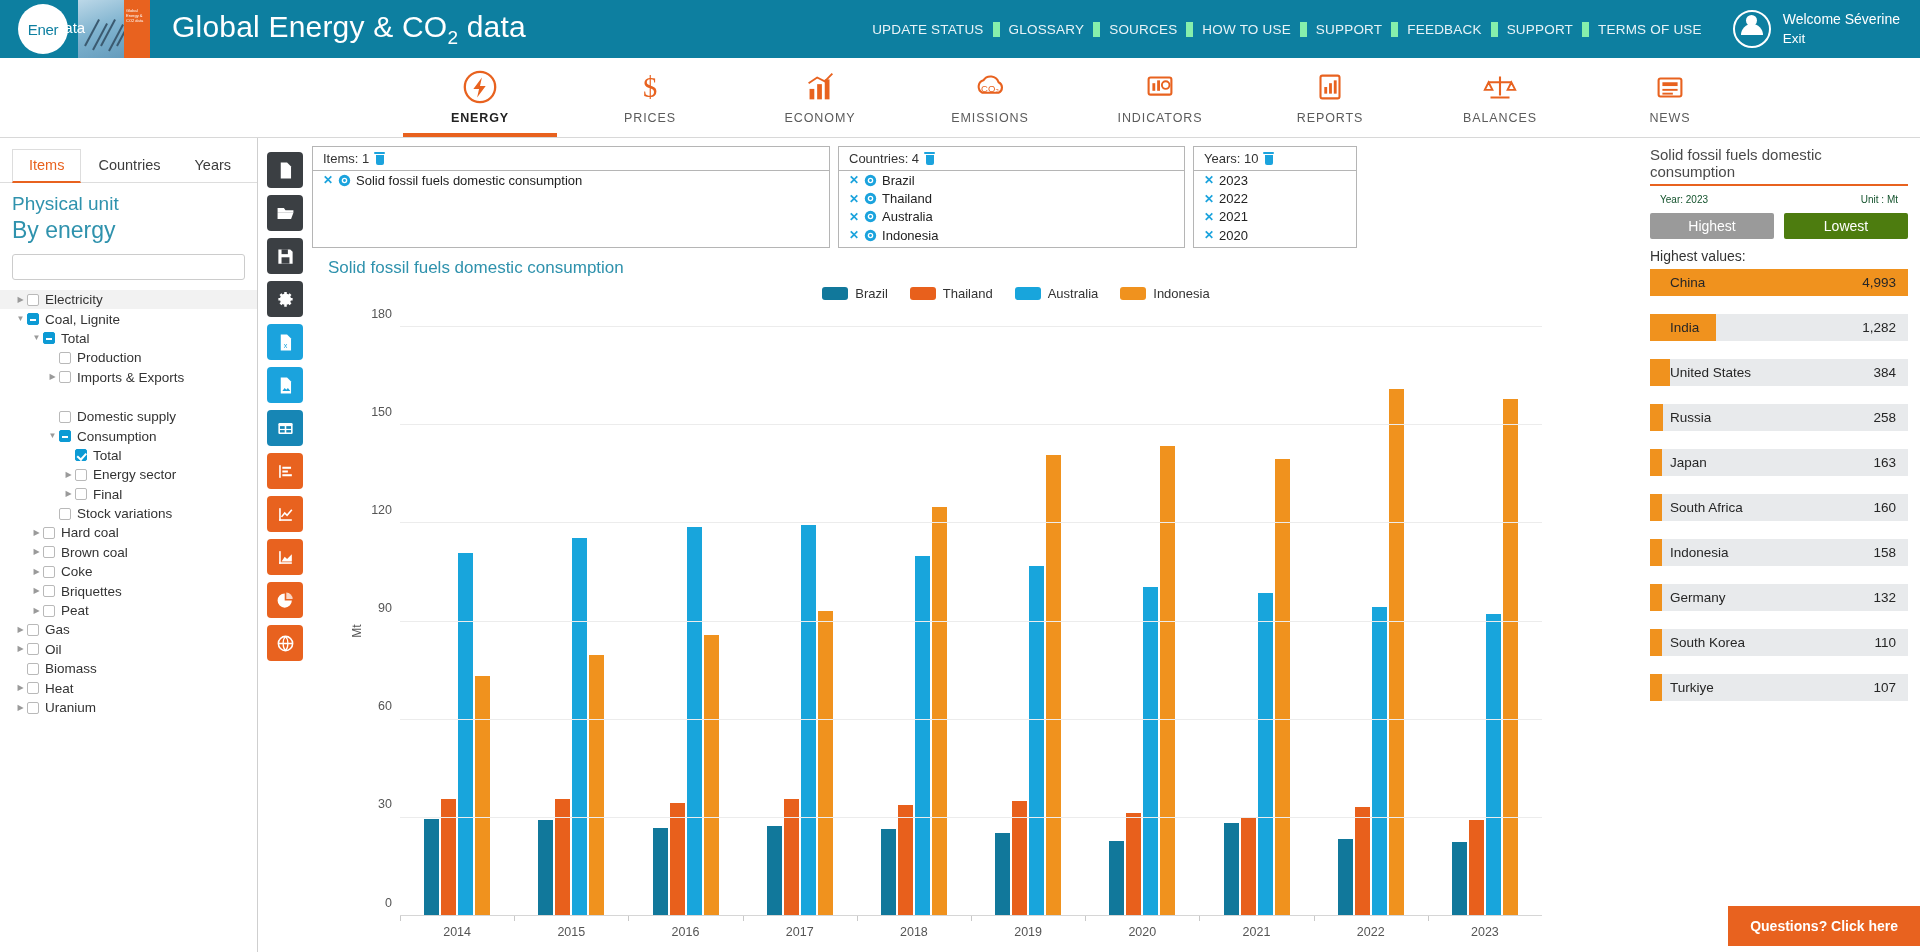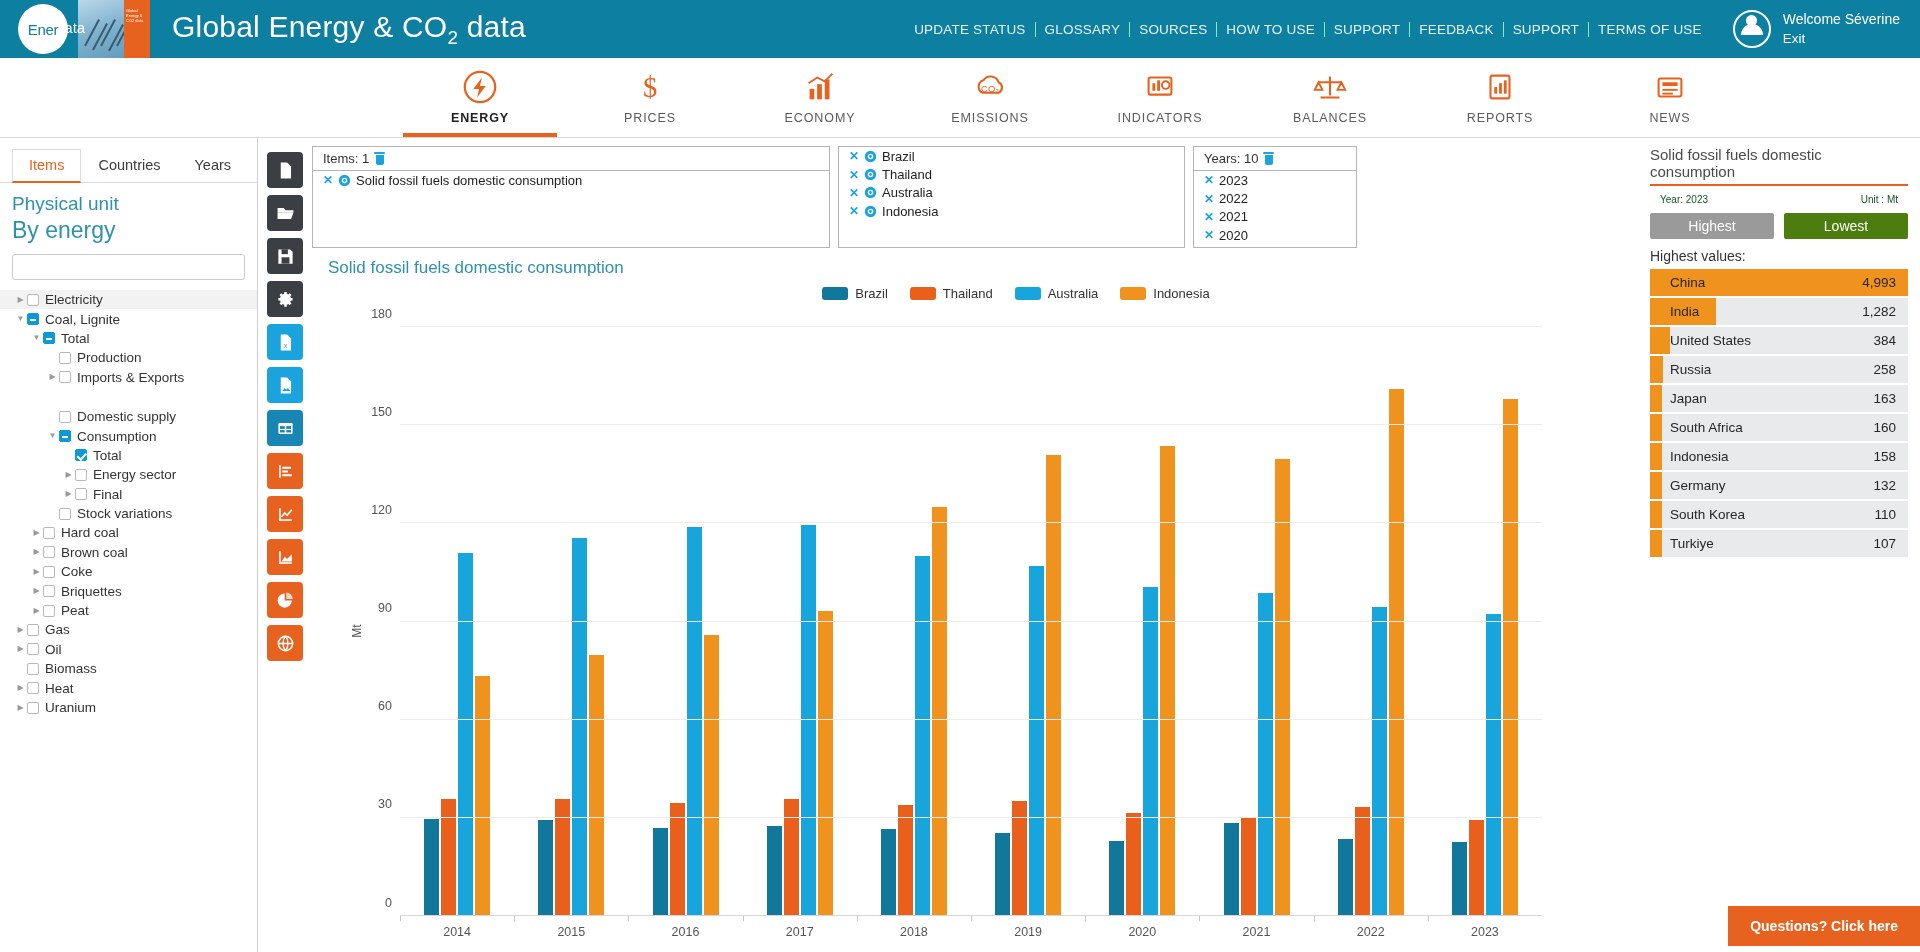--- a/index.html
+++ b/index.html
@@ -47,21 +47,21 @@
     margin-left: 22px; color: #ffffff; font-size: 30px; font-weight: 300;
     letter-spacing: .2px; white-space: nowrap;
   }
   .apptitle sub { font-size: 19px; }
   .topnav {
     margin-left: auto; display: flex; align-items: center; gap: 0;
     padding-right: 8px;
   }
   .topnav a {
     color: #e8f3f7; font-size: 13.5px; text-decoration: none; padding: 0 9px;
-    border-right: 1px solid #86efac; line-height: 15px; letter-spacing: .2px;
+    border-right: 7px solid #86efac; line-height: 15px; letter-spacing: .2px;
     white-space: nowrap;
   }
   .topnav a:last-child { border-right: none; }
   .user-block {
     display: flex; align-items: center; margin-left: 14px; margin-right: 20px;
   }
   .avatar {
     width: 38px; height: 38px; border-radius: 50%; border: 2px solid #ffffff;
     display: flex; align-items: flex-end; justify-content: center; overflow: hidden;
     flex: none;
@@ -232,21 +232,21 @@
   }
   .togglerow { display: flex; gap: 10px; }
   .tbtn {
     flex: 1; height: 26px; display: flex; align-items: center; justify-content: center;
     color: #fff; font-size: 14px; cursor: pointer; border-radius: 2px;
   }
   .tbtn.grey { background: #9a9a9a; }
   .tbtn.orange { background: #4d7c0f; }
   .hvlabel { font-size: 14px; color: #333; padding: 9px 0 5px 0; }
   .hvrow {
-    position: relative; height: 27px; margin-bottom: 2px; background: #e8eaec;
+    position: relative; height: 27px; margin-bottom: 18px; background: #e8eaec;
     display: flex; align-items: center;
   }
   .hvbar { position: absolute; left: 0; top: 0; bottom: 0; background: #f0921e; }
   .hvname { position: relative; font-size: 13.5px; color: #262626; padding-left: 20px; z-index: 2; }
   .hvval { position: absolute; right: 12px; font-size: 13.5px; color: #262626; z-index: 2; }
 
   .helpbtn {
     position: fixed; right: 0; bottom: 6px; background: #e8621f; color: #fff;
     font-size: 14px; font-weight: bold; padding: 12px 22px; cursor: pointer;
   }
@@ -334,33 +334,33 @@
     <svg class="nicon" viewBox="0 0 40 40">
       <rect x="8" y="10" width="24" height="18" rx="2" fill="none" stroke="#e8621f" stroke-width="2.2"></rect>
       <rect x="12" y="16" width="3" height="8" fill="#e8621f"></rect>
         <rect x="17" y="13" width="3" height="11" fill="#e8621f"></rect>
       <circle cx="26" cy="18" r="4" fill="none" stroke="#e8621f" stroke-width="2"></circle>
     </svg>
     <span class="nlabel">INDICATORS</span>
   </div>
   <div class="navtab">
     <svg class="nicon" viewBox="0 0 40 40">
-      <path d="M20 9 v20 M10 31 h20 M8 15 h24" stroke="#e8621f" stroke-width="2.2" fill="none"></path>
-      <path d="M8 15 l-4 8 h8 z M32 15 l-4 8 h8 z" fill="none" stroke="#e8621f" stroke-width="2"></path>
-    </svg>
-    <span class="nlabel">BALANCES</span>
-  </div>
-  <div class="navtab">
-    <svg class="nicon" viewBox="0 0 40 40">
       <rect x="10" y="8" width="20" height="24" rx="2" fill="none" stroke="#e8621f" stroke-width="2.2"></rect>
       <rect x="14" y="20" width="3" height="7" fill="#e8621f"></rect>
         <rect x="19" y="16" width="3" height="11" fill="#e8621f"></rect>
       <rect x="24" y="13" width="3" height="14" fill="#e8621f"></rect>
     </svg>
     <span class="nlabel">REPORTS</span>
+  </div>
+  <div class="navtab">
+    <svg class="nicon" viewBox="0 0 40 40">
+      <path d="M20 9 v20 M10 31 h20 M8 15 h24" stroke="#e8621f" stroke-width="2.2" fill="none"></path>
+      <path d="M8 15 l-4 8 h8 z M32 15 l-4 8 h8 z" fill="none" stroke="#e8621f" stroke-width="2"></path>
+    </svg>
+    <span class="nlabel">BALANCES</span>
   </div>
   <div class="navtab">
     <svg class="nicon" viewBox="0 0 40 40">
       <rect x="8" y="11" width="24" height="19" rx="2" fill="none" stroke="#e8621f" stroke-width="2.2"></rect>
       <rect x="12" y="15" width="16" height="4" fill="#e8621f"></rect>
       <rect x="12" y="22" width="16" height="2" fill="#e8621f"></rect>
         <rect x="12" y="26" width="11" height="2" fill="#e8621f"></rect>
     </svg>
     <span class="nlabel">NEWS</span>
   </div>
@@ -585,20 +585,27 @@
               <svg class="eyeicon" viewBox="0 0 16 16">
                 <circle cx="8" cy="8" r="7" fill="#1ba3dd"></circle>
                 <circle cx="8" cy="8" r="3.4" fill="#fff"></circle>
                 <circle cx="8" cy="8" r="1.7" fill="#1ba3dd"></circle>
               </svg>
               <span>Solid fossil fuels domestic consumption</span>
             </div>
           </div>
       </div>
       <div class="selbox countries">
+        <div class="selhdr">
+          <span>Countries: 4</span>
+          <span class="trash">
+              <i class="lid"></i>
+              <i class="can"></i>
+            </span>
+        </div>
         <div id="countries-list">
             <div class="selitem">
               <span class="xmark">✕</span>
               <svg class="eyeicon" viewBox="0 0 16 16">
                 <circle cx="8" cy="8" r="7" fill="#1ba3dd"></circle>
                 <circle cx="8" cy="8" r="3.4" fill="#fff"></circle>
                 <circle cx="8" cy="8" r="1.7" fill="#1ba3dd"></circle>
               </svg>
               <span>Brazil</span>
             </div>

